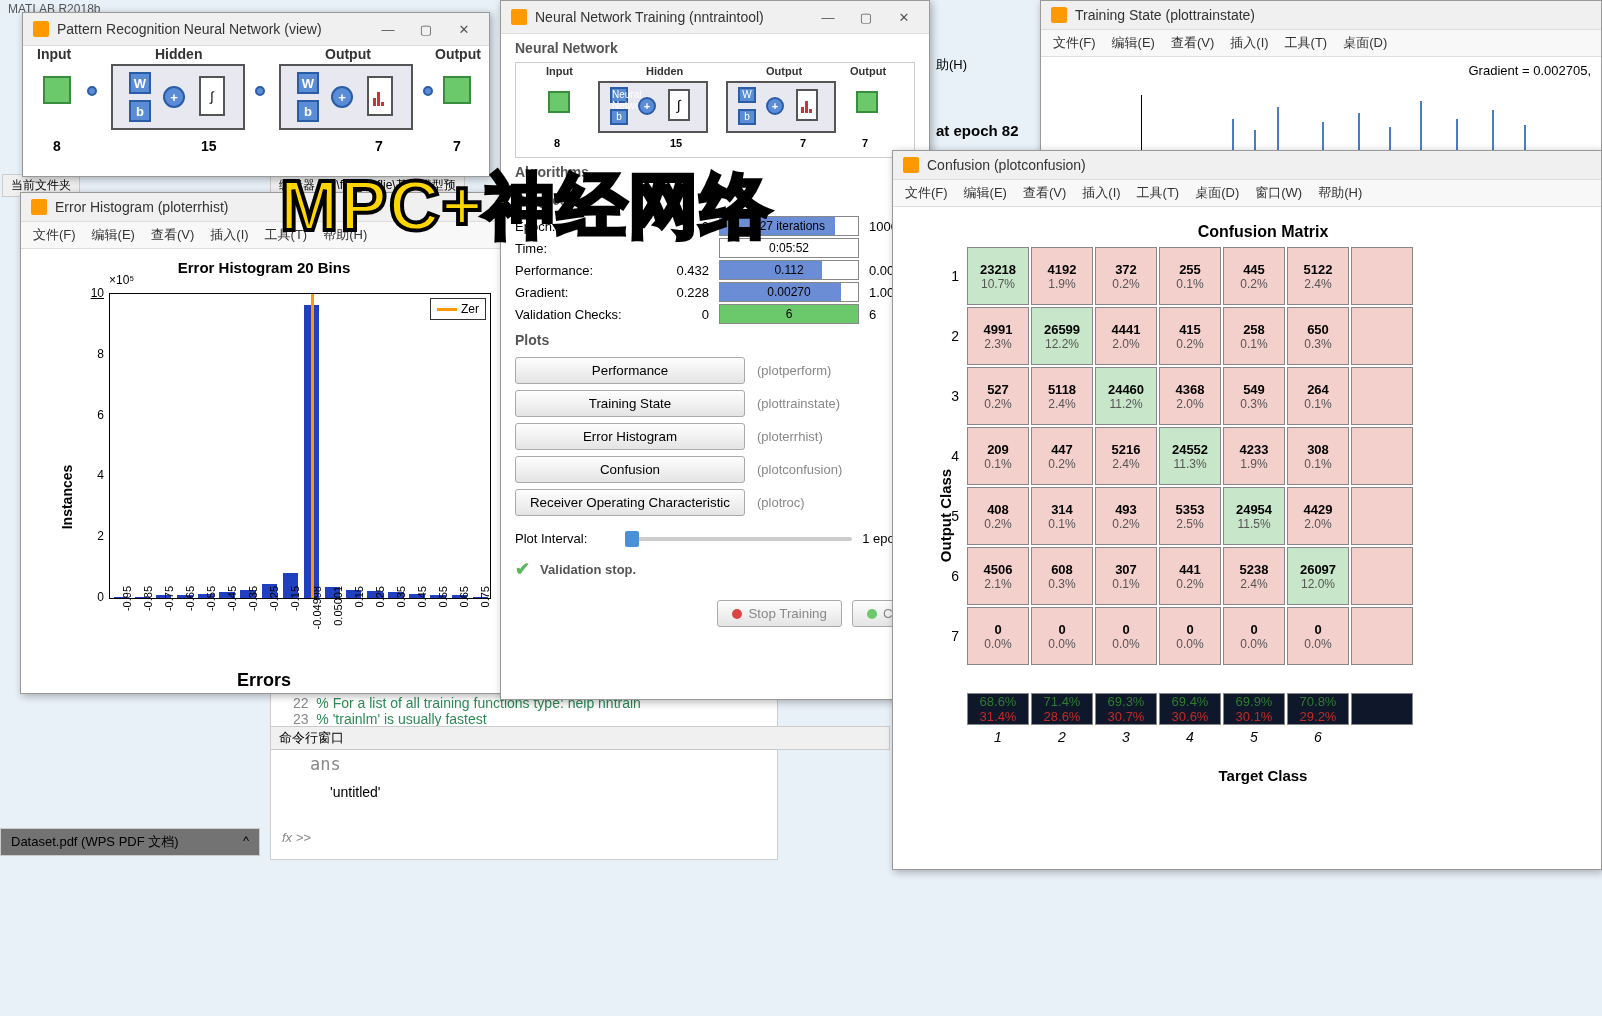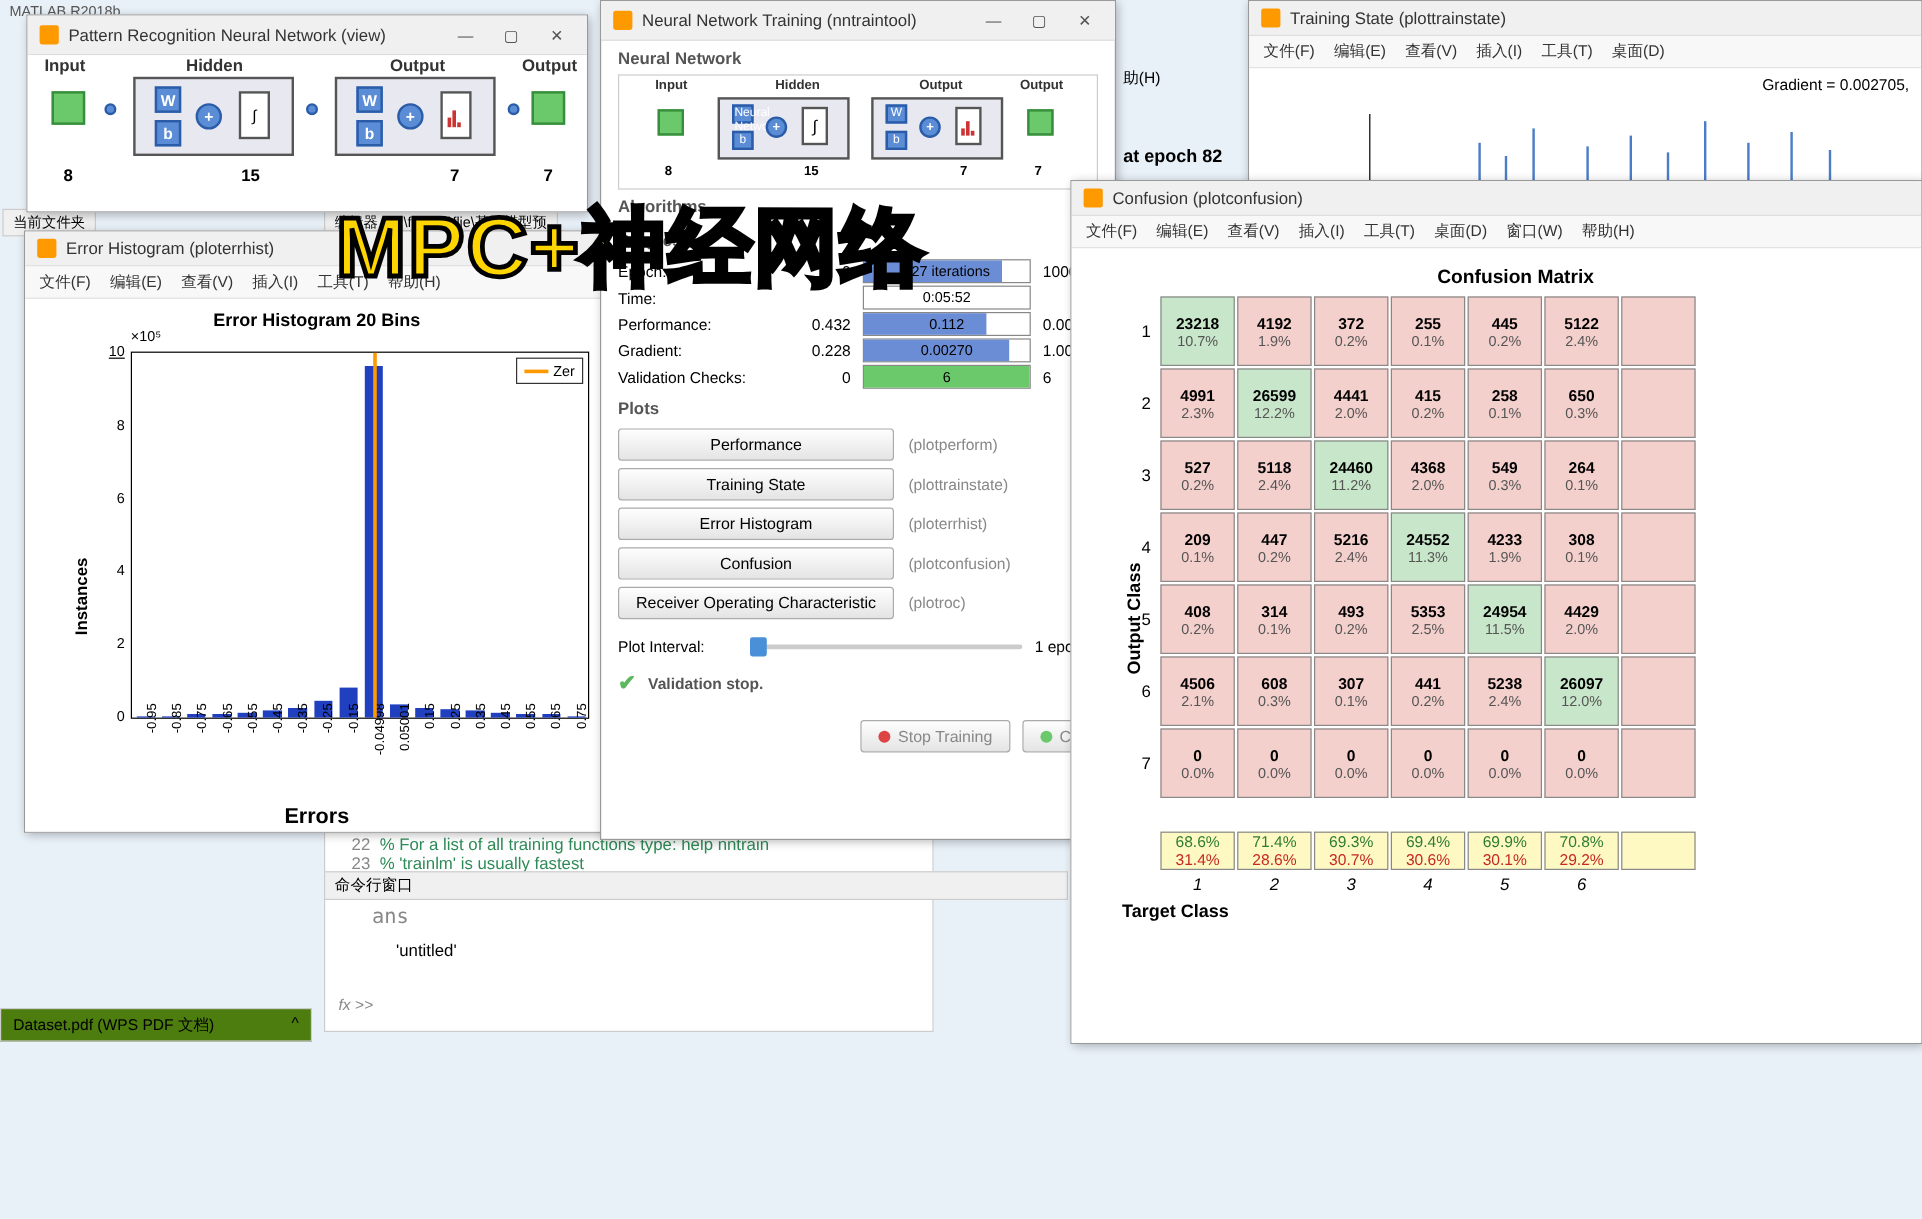--- a/index.html
+++ b/index.html
@@ -69,25 +69,25 @@
 #win-conf { left: 892px; top: 150px; width: 710px; height: 720px; z-index: 7; }
 .conf-body { flex: 1; padding: 16px 10px 10px 42px; position: relative; background:#fff;}
 .conf-title { text-align: center; font-weight: bold; font-size: 16px; margin-bottom: 6px; }
 .conf-grid { display: grid; grid-template-columns: 30px repeat(7, 62px); grid-auto-rows: 58px; gap: 2px; margin-left:0px;}
 .conf-rowlabel { display: flex; align-items: center; justify-content: flex-end; padding-right: 6px; font-size:14px;}
 .conf-cell { border: 1px solid #888; display: flex; flex-direction: column; align-items: center; justify-content: center; font-size: 13px; }
 .conf-cell .n { font-weight: bold; }
 .conf-cell .p { font-size: 12px; color:#555;}
 .conf-green { background: #c8e6c9; }
 .conf-pink { background: #f4d0cd; }
-.conf-sum { background: #fef9c3; margin-top: 26px; }
+.conf-sum { background: #0f172a; margin-top: 26px; }
 .conf-sum .g { color: #2e7d32; font-size:13px;}
 .conf-sum .r { color: #c62828; font-size:13px;}
 .conf-ylabel { position: absolute; left: 6px; top: 300px; transform: rotate(-90deg); font-weight: bold; font-size:15px;}
-.conf-xlabel { text-align: left; font-weight: bold; font-size:15px; margin-top:6px;}
+.conf-xlabel { text-align: center; font-weight: bold; font-size:15px; margin-top:22px;}
 .conf-collabels { display: grid; grid-template-columns: 30px repeat(7, 62px); gap:2px; margin-top:4px;}
 .conf-collabels div { text-align:center; font-style:italic; font-size:14px;}
 
 
 #win-state { left: 1040px; top: 0px; width: 562px; height: 160px; z-index: 3; }
 .state-body { flex:1; background:#fff; padding:6px 10px; position:relative;}
 .state-title { font-size:13px; text-align:right; }
 .state-chart { position:absolute; left:100px; right:10px; top:38px; bottom:4px; border-left:1px solid #000; border-bottom:1px solid #000; }
 .state-spike { position:absolute; bottom:0; width:2px; background:#4a7dc7; }
 
@@ -95,21 +95,21 @@
 #matlab-bg { position:absolute; left:0; top:0; width:100%; height:100%; background:#e8f0f8; z-index:0;}
 .matlab-title { position:absolute; left:8px; top:2px; font-size:12px; color:#555; z-index:1;}
 
 
 #overlay-text { position: absolute; left: 280px; top: 160px; z-index: 20; font-size: 70px; font-weight: 900; color: #ffd500; -webkit-text-stroke: 4px #000; letter-spacing:2px; pointer-events:none;}
 
 
 #editor-bg { position:absolute; left:270px; top:690px; width:508px; height:170px; background:#fff; border:1px solid #ccc; z-index:2; font-family:Consolas,monospace; font-size:14px; padding:4px 22px;}
 .cmd-title { position:absolute; left:270px; top:726px; z-index:3; background:#f0f0f0; border:1px solid #ccc; padding:2px 8px; font-size:13px; width:620px;}
 .code-green { color:#2e8b57; }
-#dataset-bar { position:absolute; left:0; bottom:148px; background:#4d7c0f; border:1px solid #ccc; padding:4px 10px; z-index:2; font-size:13px; width:260px; display:flex; justify-content:space-between;}
+#dataset-bar { position:absolute; left:0; bottom:160px; background:#737373; border:1px solid #ccc; padding:4px 10px; z-index:2; font-size:13px; width:260px; display:flex; justify-content:space-between;}
 .fx-row { position:absolute; left:282px; top:830px; z-index:3; font-style:italic; color:#888; font-size:13px;}
 </style>
 </head>
 <body>
 
 <div id="matlab-bg"></div>
 <div class="matlab-title">MATLAB R2018b</div>
 
 <div class="window" id="win-state">
   <div class="titlebar">

